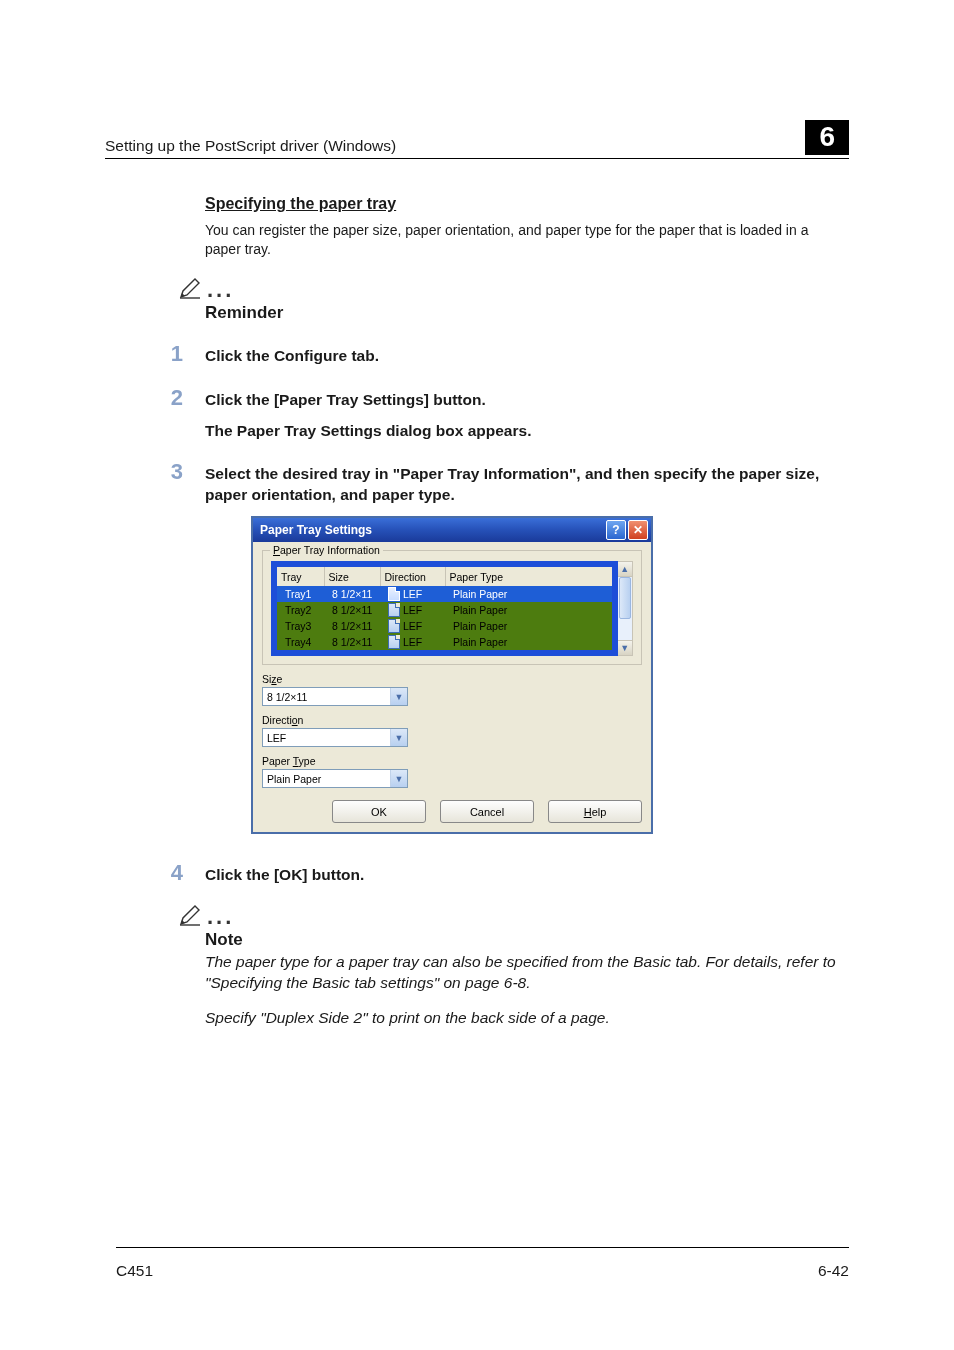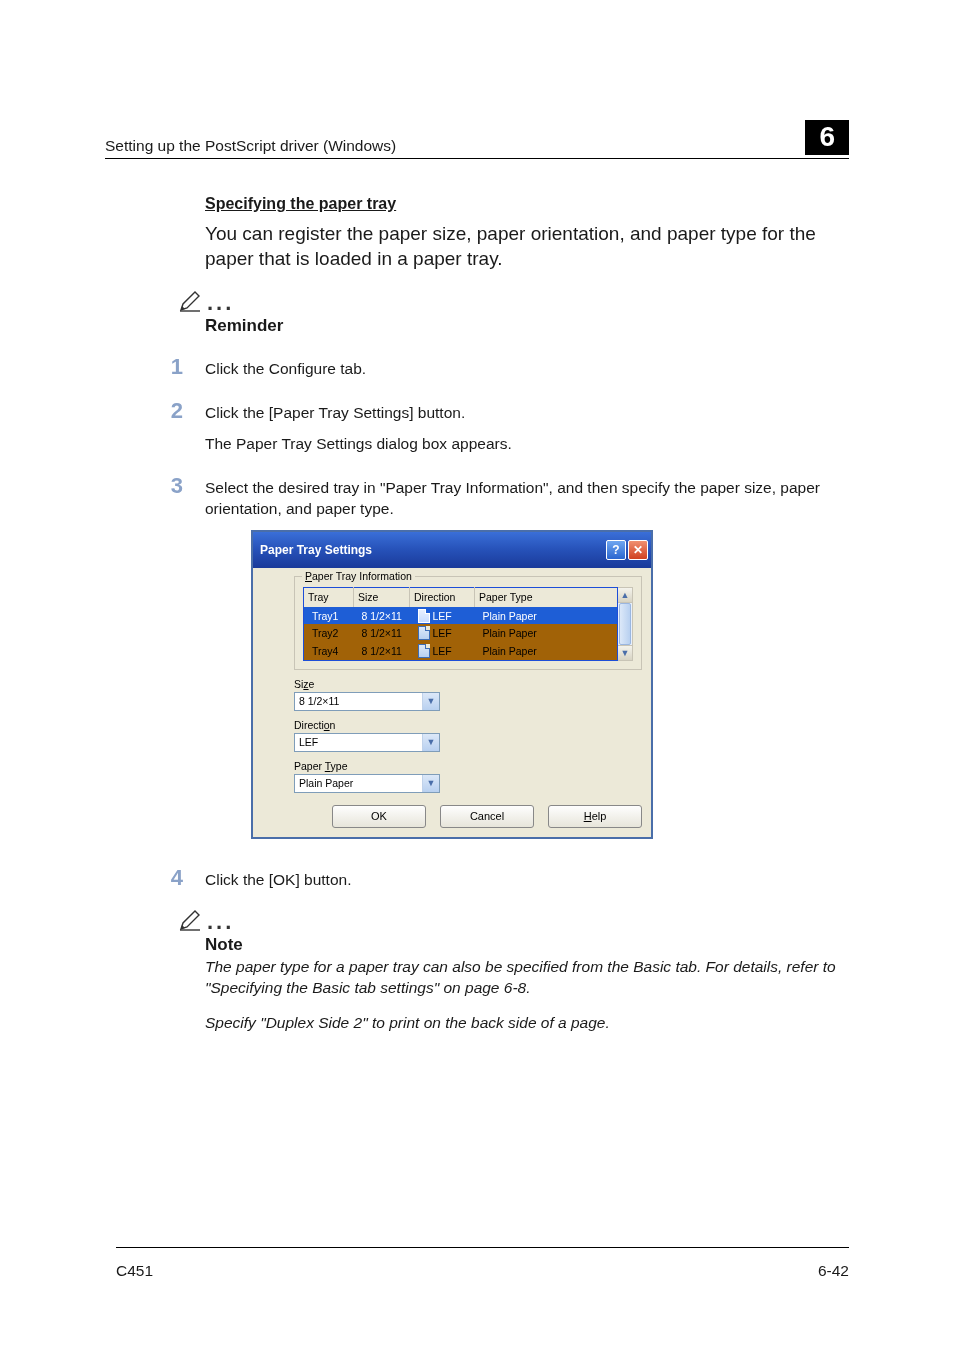--- a/index.html
+++ b/index.html
@@ -41,21 +41,21 @@
     margin-left: 100px;
     margin-right: 5px;
   }
   .h-sub {
     font-weight: bold;
     font-size: 16px;
     margin: 0 0 8px 0;
     text-decoration: underline;
   }
   .body-text {
-    font-size: 19px;
+    font-size: 14px;
     line-height: 1.35;
     margin: 0 0 18px 0;
   }
   .aside-block {
     margin: 0 0 18px 0;
   }
   .aside-icon-row {
     display: flex;
     align-items: flex-end;
     gap: 4px;
@@ -94,38 +94,39 @@
     flex: none;
     margin-left: -40px;
     font-size: 22px;
     font-weight: bold;
     color: #8aa2c8;
     text-align: right;
   }
   .step-body {
     font-size: 15.5px;
     line-height: 1.35;
+    font-weight: bold;
   }
   .step-body .sub {
     margin-top: 10px;
   }
   
   .dlg-wrap {
     margin: 6px 0 26px 46px;
   }
   .dlg {
     width: 398px;
     border: 2px solid #4a6ea9;
     font-family: Tahoma, Arial, sans-serif;
     font-size: 11px;
     color: #000;
     background: #ece9d8;
   }
   .dlg-titlebar {
-    height: 36px;
+    height: 24px;
     background: linear-gradient(#3a6fd8, #2651b8 50%, #1a3a9a);
     color: #fff;
     display: flex;
     align-items: center;
     justify-content: space-between;
     padding: 0 3px 0 7px;
     font-weight: bold;
     font-size: 12px;
   }
   .dlg-title { white-space: nowrap; }
@@ -135,42 +136,41 @@
     border: 1px solid #fff;
     border-radius: 2px;
     display: flex; align-items:center; justify-content:center;
     font-weight: bold;
     font-size: 12px;
   }
   .dlg-tbtn.help { background: linear-gradient(#6fa6f0,#2a66d0); color:#fff; }
   .dlg-tbtn.close { background: linear-gradient(#f09070,#d04020); color:#fff; }
   .dlg-body {
     padding: 8px 9px 9px 9px;
-    margin-left: 32px;
   }
   .dlg-group {
     border: 1px solid #c8c4b6;
     padding: 10px 8px 8px 8px;
     position: relative;
     margin-bottom: 8px;
   }
   .dlg-group-legend {
     position: absolute;
     top: -7px; left: 7px;
     background: #ece9d8;
     padding: 0 3px;
     color: #000;
     font-size: 10.5px;
   }
   .dlg-group-legend .ul { text-decoration: underline; }
   .tbl {
     border-collapse: collapse;
     width: 100%;
-    background: #a16207;
-    border: 1px solid #1d4ed8;
+    background: #4d7c0f;
+    border: 6px solid #1d4ed8;
     table-layout: fixed;
     font-size: 10.5px;
   }
   .tbl-wrap {
     display:flex;
   }
   .tbl th {
     background: #ece9d8;
     font-weight: normal;
     padding: 2px 4px;
@@ -339,20 +339,31 @@
                     <td>8 1/2×11</td>
                     <td>
                         <span class="dir-cell">
                           <span class="dir-icon"></span>
                           <span>LEF</span>
                         </span>
                       </td>
                     <td>Plain Paper</td>
                   </tr>
                   <tr>
+                    <td>Tray3</td>
+                    <td>8 1/2×11</td>
+                    <td>
+                        <span class="dir-cell">
+                          <span class="dir-icon"></span>
+                          <span>LEF</span>
+                        </span>
+                      </td>
+                    <td>Plain Paper</td>
+                  </tr>
+                  <tr>
                     <td>Tray4</td>
                     <td>8 1/2×11</td>
                     <td>
                         <span class="dir-cell">
                           <span class="dir-icon"></span>
                           <span>LEF</span>
                         </span>
                       </td>
                     <td>Plain Paper</td>
                   </tr>

